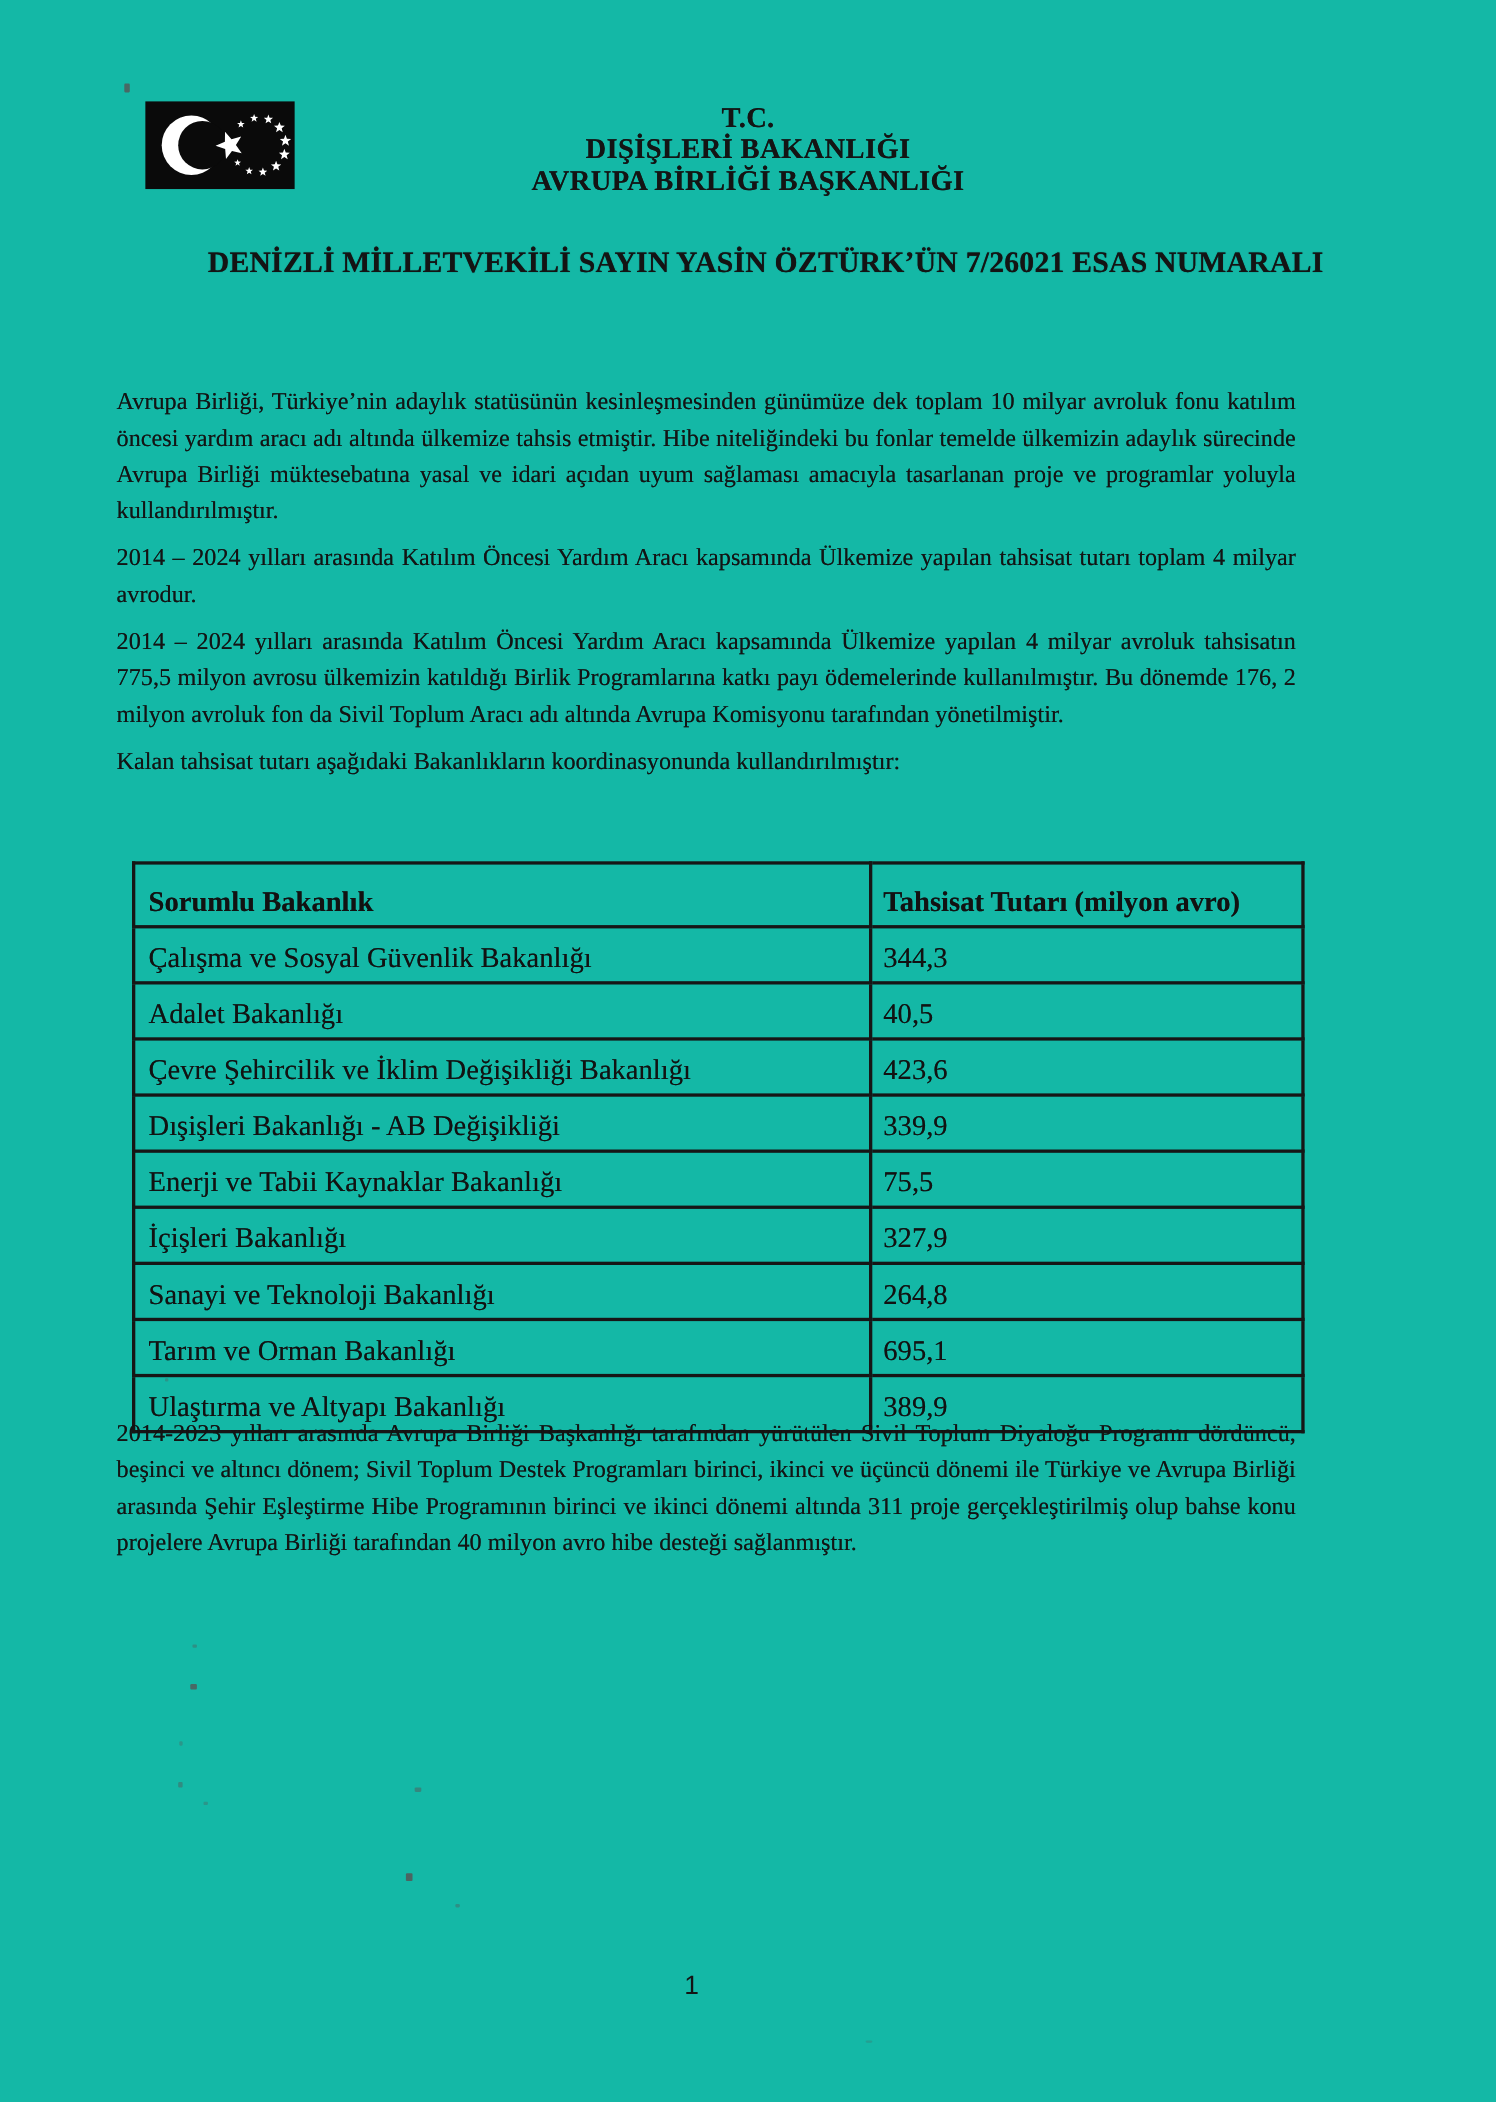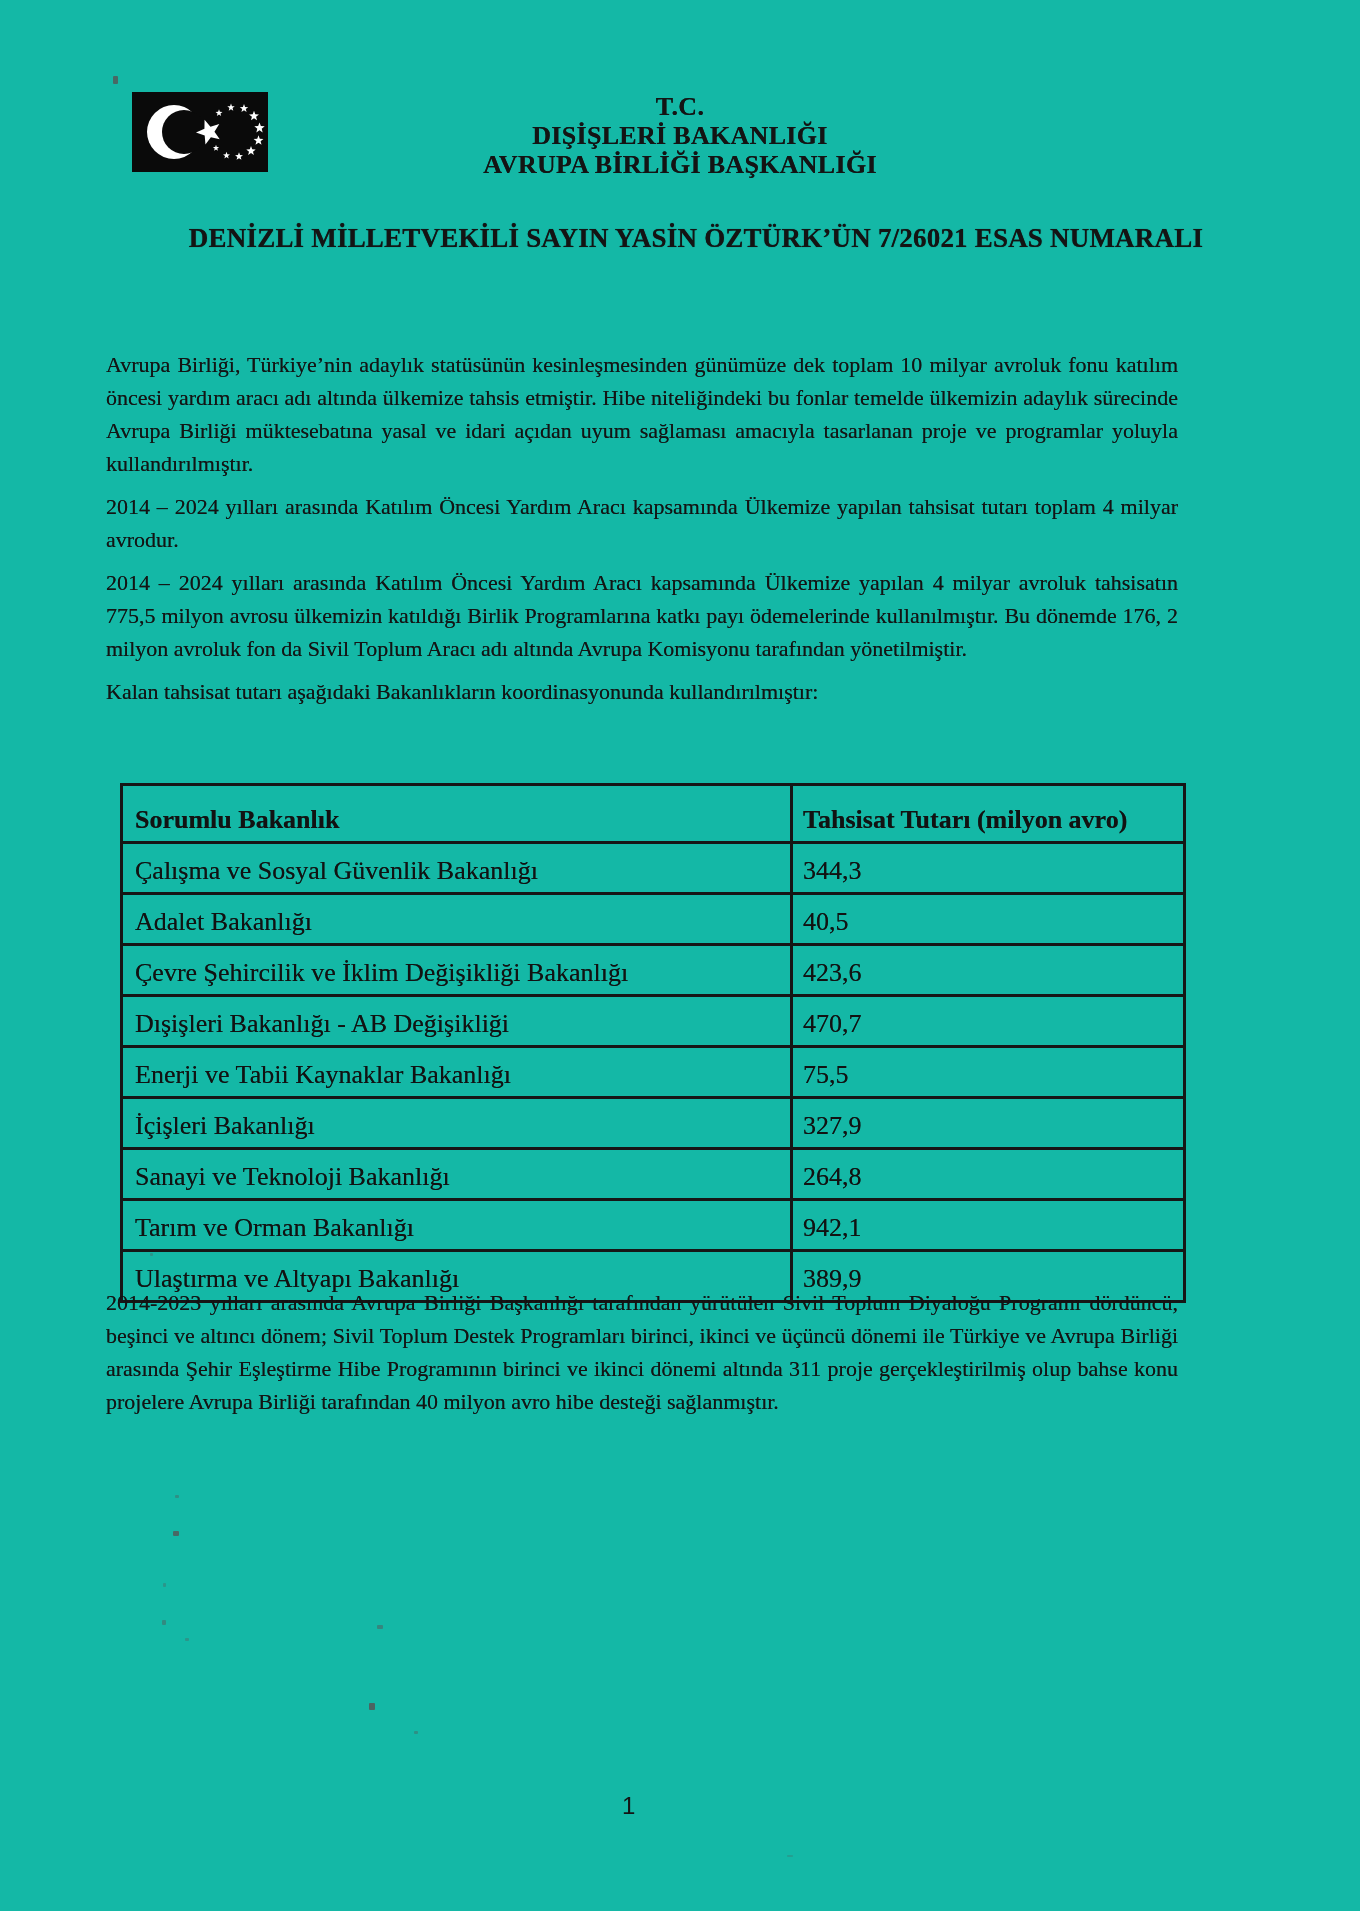--- a/index.html
+++ b/index.html
@@ -169,37 +169,37 @@
         <tr>
           <td>Adalet Bakanlığı</td>
           <td class="amount">40,5</td>
         </tr>
         <tr>
           <td>Çevre Şehircilik ve İklim Değişikliği Bakanlığı</td>
           <td class="amount">423,6</td>
         </tr>
         <tr>
           <td>Dışişleri Bakanlığı - AB Değişikliği</td>
-          <td class="amount">470,7</td>
+          <td class="amount">339,9</td>
         </tr>
         <tr>
           <td>Enerji ve Tabii Kaynaklar Bakanlığı</td>
           <td class="amount">75,5</td>
         </tr>
         <tr>
           <td>İçişleri Bakanlığı</td>
           <td class="amount">327,9</td>
         </tr>
         <tr>
           <td>Sanayi ve Teknoloji Bakanlığı</td>
           <td class="amount">264,8</td>
         </tr>
         <tr>
           <td>Tarım ve Orman Bakanlığı</td>
-          <td class="amount">942,1</td>
+          <td class="amount">695,1</td>
         </tr>
         <tr>
           <td>Ulaştırma ve Altyapı Bakanlığı</td>
           <td class="amount">389,9</td>
         </tr>
       </tbody>
     </table>
   </div>
 
   <div class="body-block" id="body-lower">

